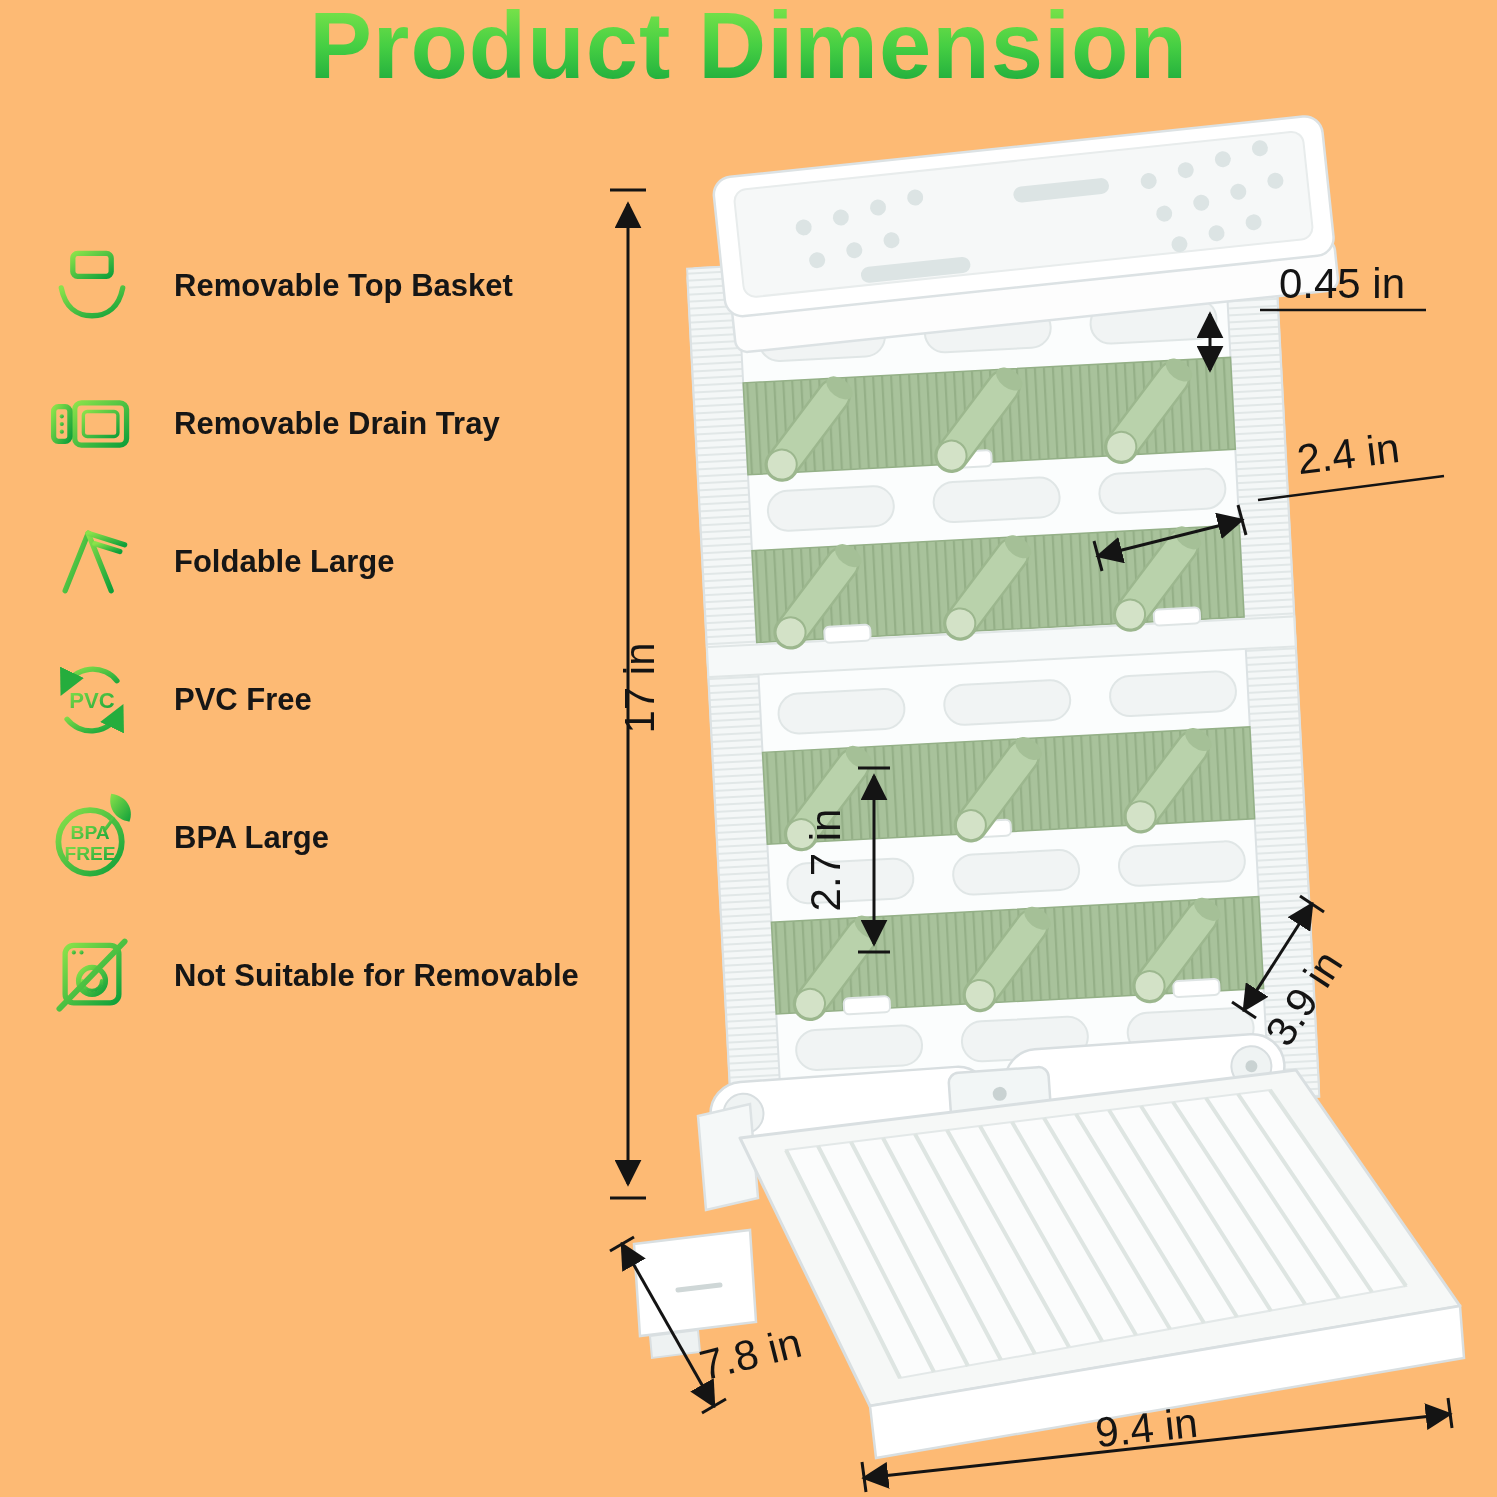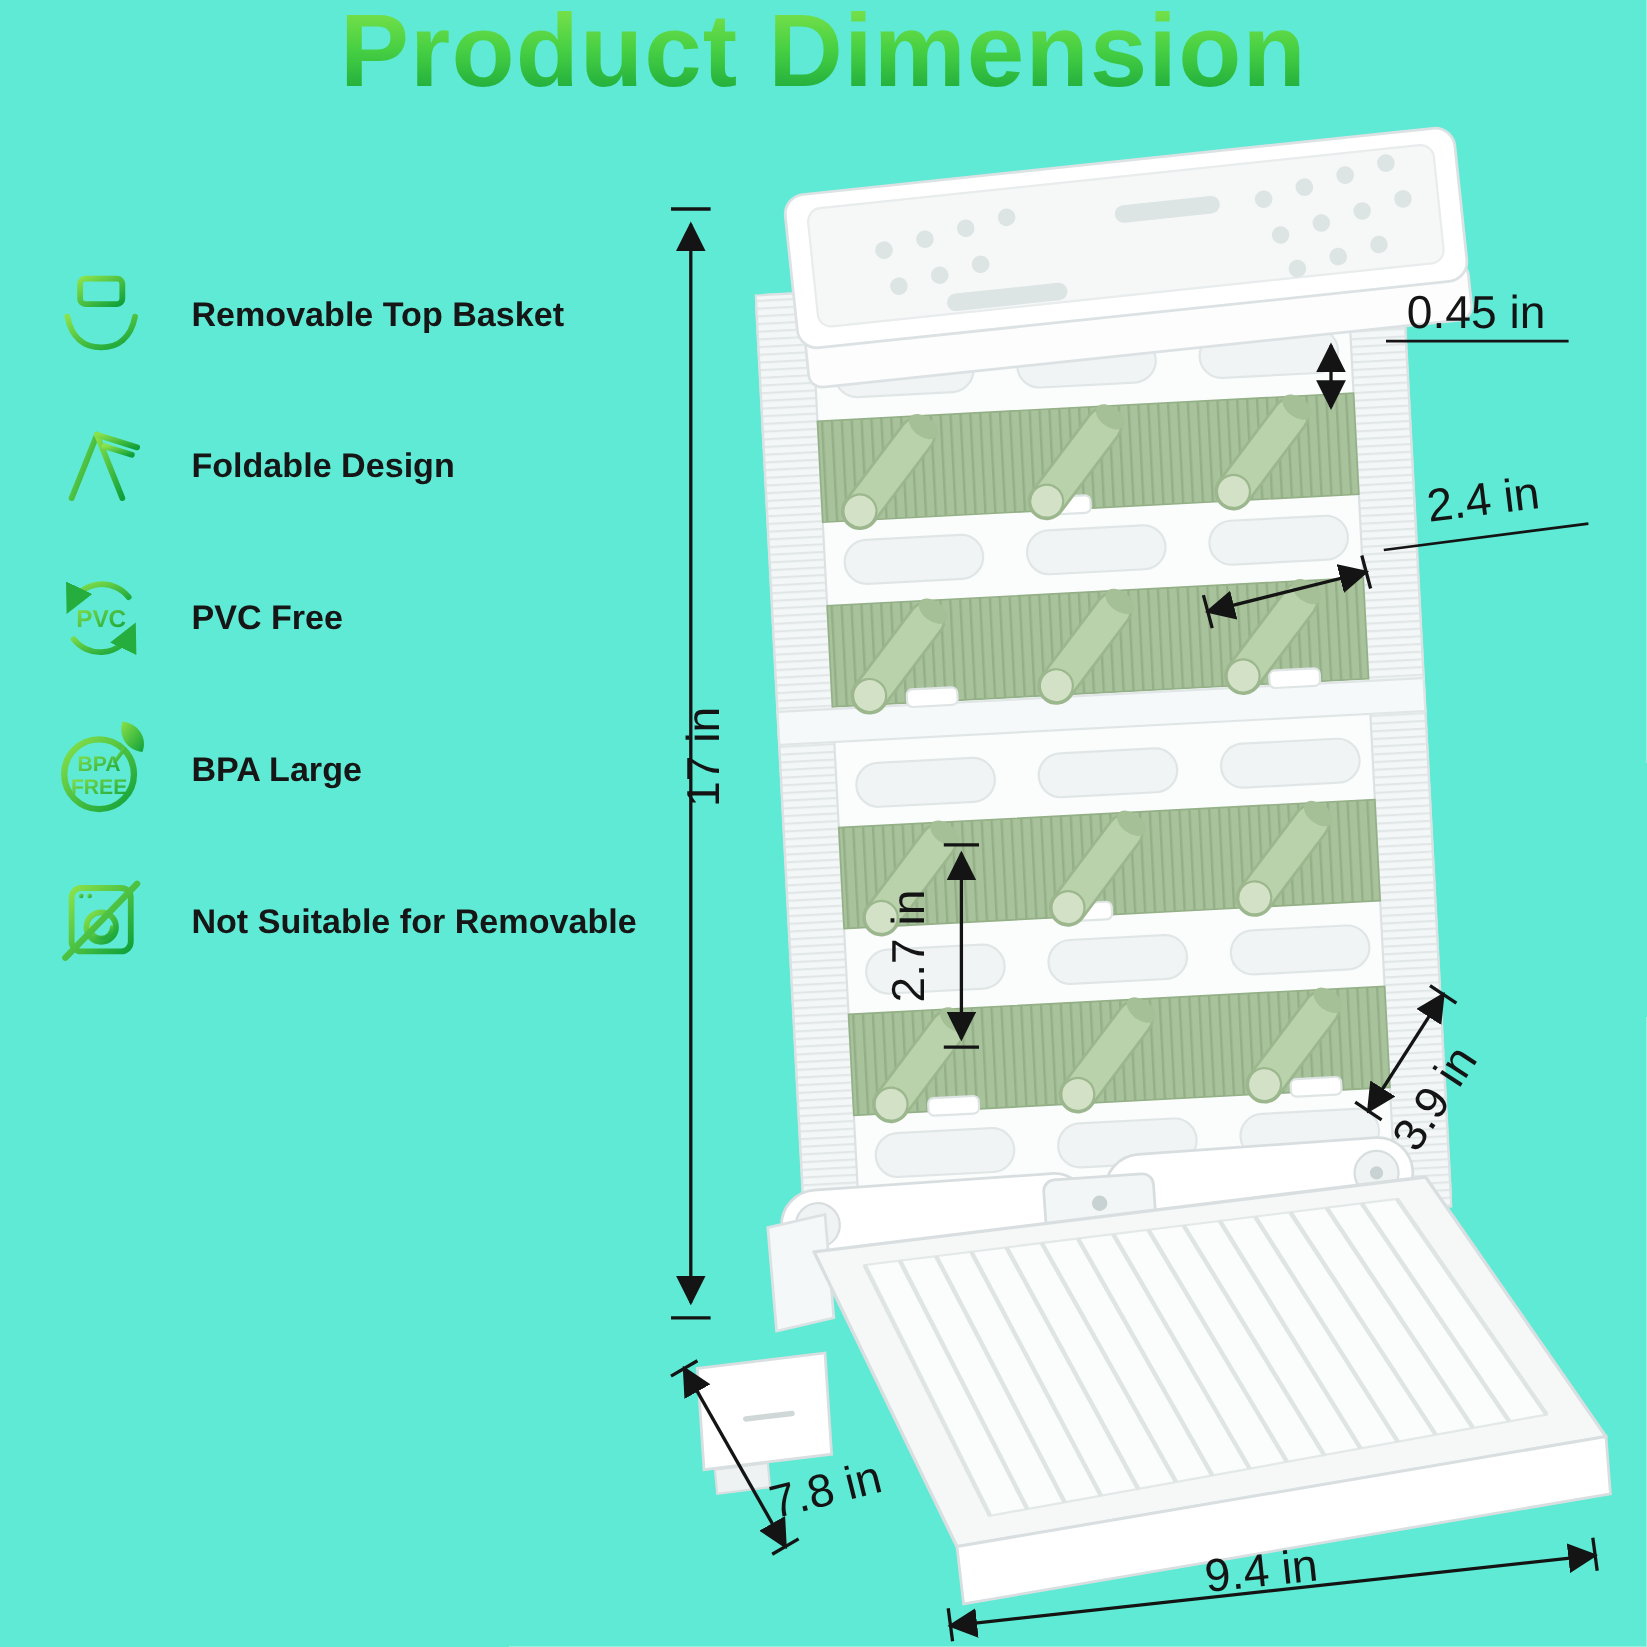--- a/index.html
+++ b/index.html
@@ -1,16 +1,16 @@
 <!DOCTYPE html>
 <html><head>
 <meta charset="utf-8">
 <style>
   html,body{margin:0;padding:0;}
-  .page{position:relative;width:1497px;height:1497px;background:#5eead4;overflow:hidden;
+  .page{position:relative;width:1497px;height:1497px;background:#fdba74;overflow:hidden;
         font-family:"Liberation Sans","DejaVu Sans",sans-serif;}
   .title{position:absolute;top:-8px;left:0;width:100%;text-align:center;margin:0;
          font-size:94px;font-weight:800;letter-spacing:1px;
          background:linear-gradient(180deg,#8ce94c 0%,#46cf43 50%,#0f9e3a 100%);
          -webkit-background-clip:text;background-clip:text;
          -webkit-text-fill-color:transparent;color:#2fb53b;}
   .features{position:absolute;left:44px;top:236px;display:flex;flex-direction:column;gap:38px;}
   .feat{display:flex;align-items:center;gap:34px;height:100px;}
   .ficon{width:96px;height:96px;flex:0 0 96px;}
   .flabel{font-size:31px;font-weight:700;color:#161616;white-space:nowrap;}
@@ -44,32 +44,45 @@
           <line x1="40" y1="22" x2="40" y2="34"></line>
             <line x1="50" y1="22" x2="50" y2="34"></line>
             <line x1="60" y1="22" x2="60" y2="34"></line>
           <path d="M12 52 H88"></path>
           <path d="M18 52 C22 72 34 81 50 81 C66 81 78 72 82 52"></path>
         </g>
       </svg>
       <div class="flabel">Removable Top Basket</div>
     </div>
 
+    <div class="feat">
+      <svg class="ficon" viewBox="0 0 100 100">
+        <g stroke="url(#gGrad)" stroke-width="5.5" fill="none" stroke-linecap="round" stroke-linejoin="round">
+          <rect x="32" y="28" width="54" height="44" rx="7"></rect>
+          <rect x="41" y="37" width="36" height="26" rx="4" stroke-width="3.5"></rect>
+          <rect x="10" y="32" width="17" height="36" rx="5"></rect>
+          <circle cx="18.5" cy="42" r="2.2" fill="url(#gGrad)" stroke="none"></circle>
+          <circle cx="18.5" cy="50" r="2.2" fill="url(#gGrad)" stroke="none"></circle>
+          <circle cx="18.5" cy="58" r="2.2" fill="url(#gGrad)" stroke="none"></circle>
+        </g>
+      </svg>
+      <div class="flabel">Removable Drain Tray</div>
+    </div>
 
     <div class="feat">
       <svg class="ficon" viewBox="0 0 100 100">
         <g stroke="url(#gGrad)" stroke-width="5.5" fill="none" stroke-linecap="round" stroke-linejoin="round">
           <path d="M22 80 L46 20"></path>
           <path d="M46 20 L70 80"></path>
           <path d="M31 58 H61"></path>
           <path d="M46 20 L84 32"></path>
           <path d="M53 31 L79 39"></path>
         </g>
       </svg>
-      <div class="flabel">Foldable Design</div>
+      <div class="flabel">Foldable Large</div>
     </div>
 
 
 
 
     <div class="feat">
       <svg class="ficon" viewBox="0 0 100 100">
         <g stroke="url(#gGrad)" stroke-width="5.5" fill="none" stroke-linecap="round" stroke-linejoin="round">
           <path d="M76 30 A32 32 0 0 0 22 36" marker-end="url(#gArrow)"></path>
           <path d="M24 70 A32 32 0 0 0 78 64" marker-end="url(#gArrow)"></path>

